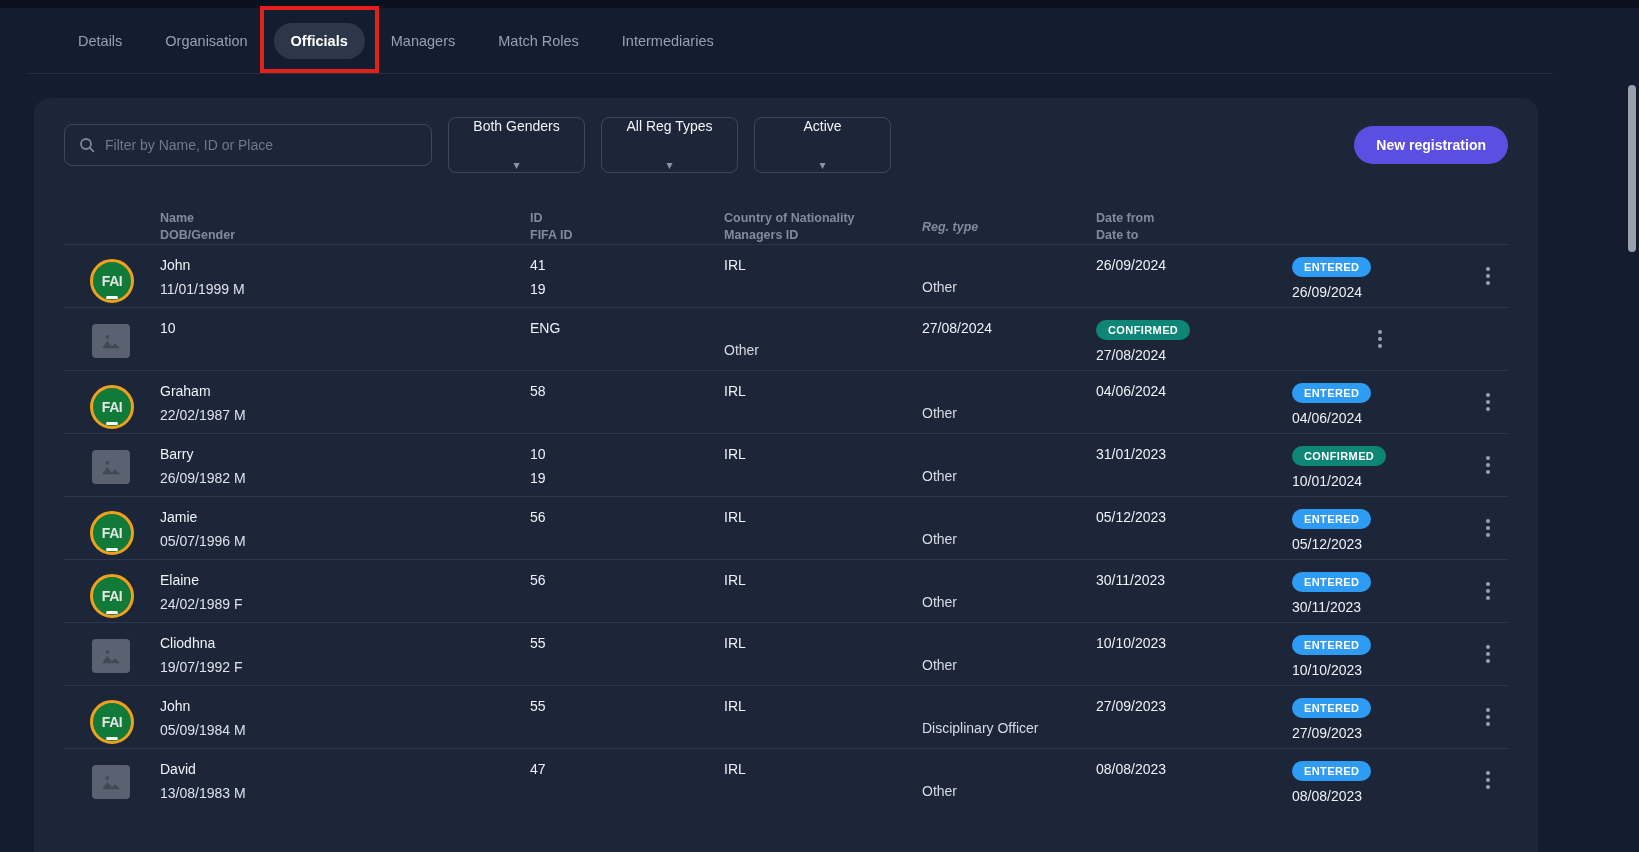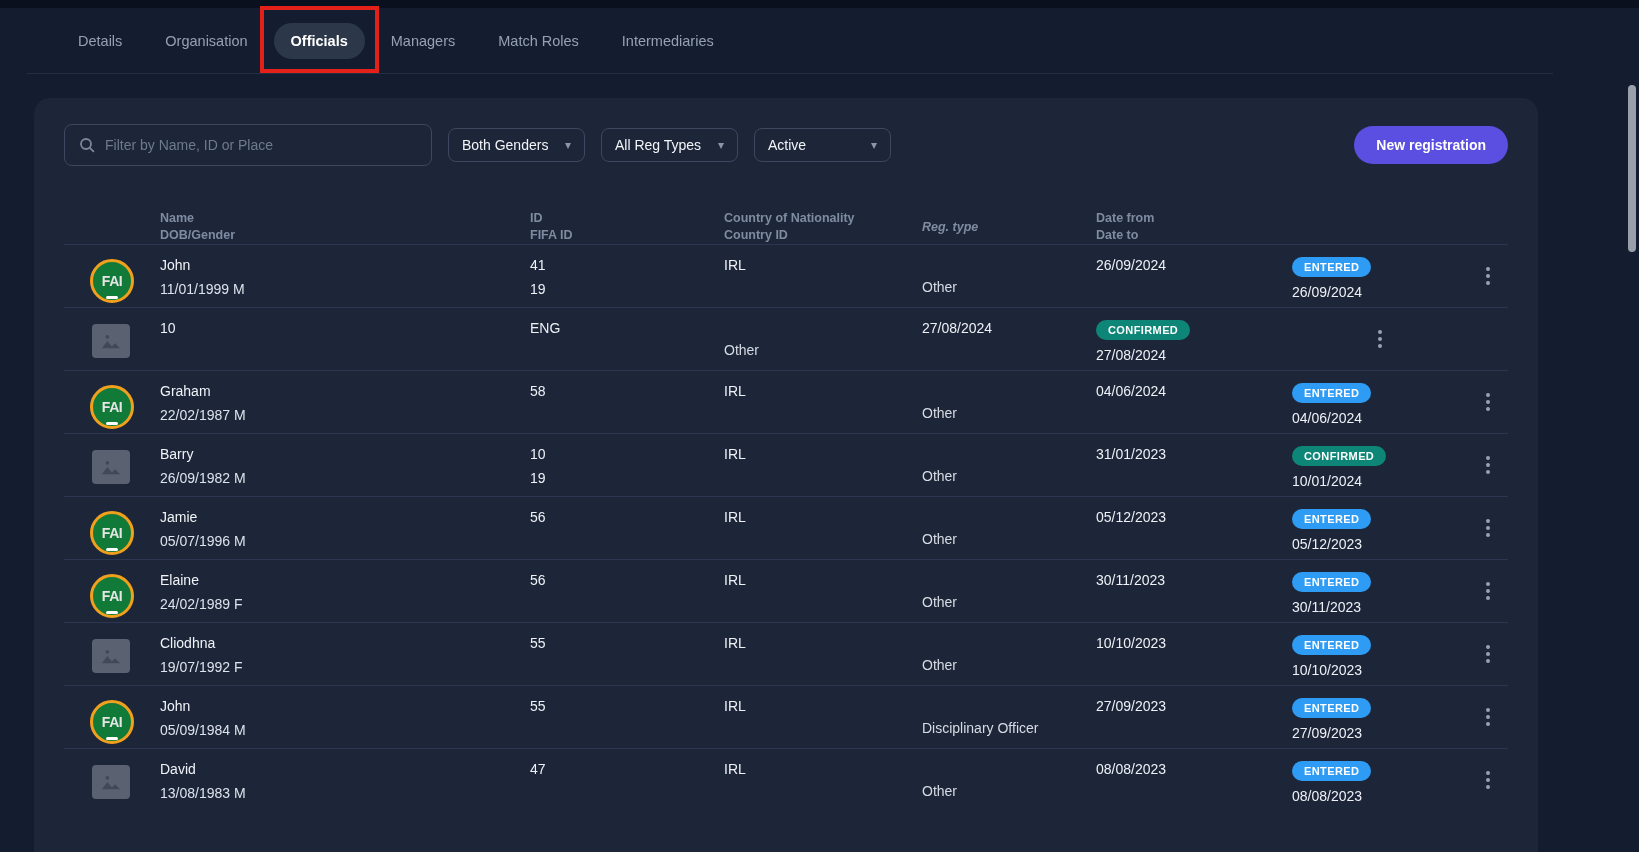--- a/index.html
+++ b/index.html
@@ -41,22 +41,22 @@
     border:1px solid #3c485f; border-radius:8px; padding:0 14px; gap:10px;
   }
   .search-box svg { flex:0 0 auto; }
   .search-box input {
     flex:1; background:transparent; border:none; outline:none;
     color:#8b5cf6; font-size:14px; font-family:inherit;
   }
   .search-box input::placeholder { color:#6e7a8e; }
   .dropdown {
     display:flex; align-items:center; justify-content:space-between;
-    width:137px; height:34px; border:1px solid #3c485f; border-radius:8px;
-    padding:0 13px; margin-left:16px; cursor:pointer;
+    width:137px; height:56px; border:1px solid #3c485f; border-radius:8px;
+    padding:0 13px; margin-left:16px; cursor:pointer;flex-direction:column;
   }
   .dropdown .dd-label { font-size:14px; color:#f2f5f9; }
   .dropdown .caret { color:#8b95a8; font-size:12px; }
   .btn-new {
     margin-left:auto; height:38px; padding:0 22px; border:none; border-radius:19px;
     background:#5a4fe0; color:#ffffff; font-size:14px; font-weight:700;
     font-family:inherit; cursor:pointer;
   }
 
   
@@ -154,21 +154,21 @@
       <div>
         <div>Name</div>
         <div>DOB/Gender</div>
       </div>
       <div>
         <div>ID</div>
         <div>FIFA ID</div>
       </div>
       <div>
         <div>Country of Nationality</div>
-        <div>Country ID</div>
+        <div>Managers ID</div>
       </div>
       <div>
         <div class="reg-head">Reg. type</div>
       </div>
       <div>
         <div>Date from</div>
         <div>Date to</div>
       </div>
       <div></div>
     </div>

